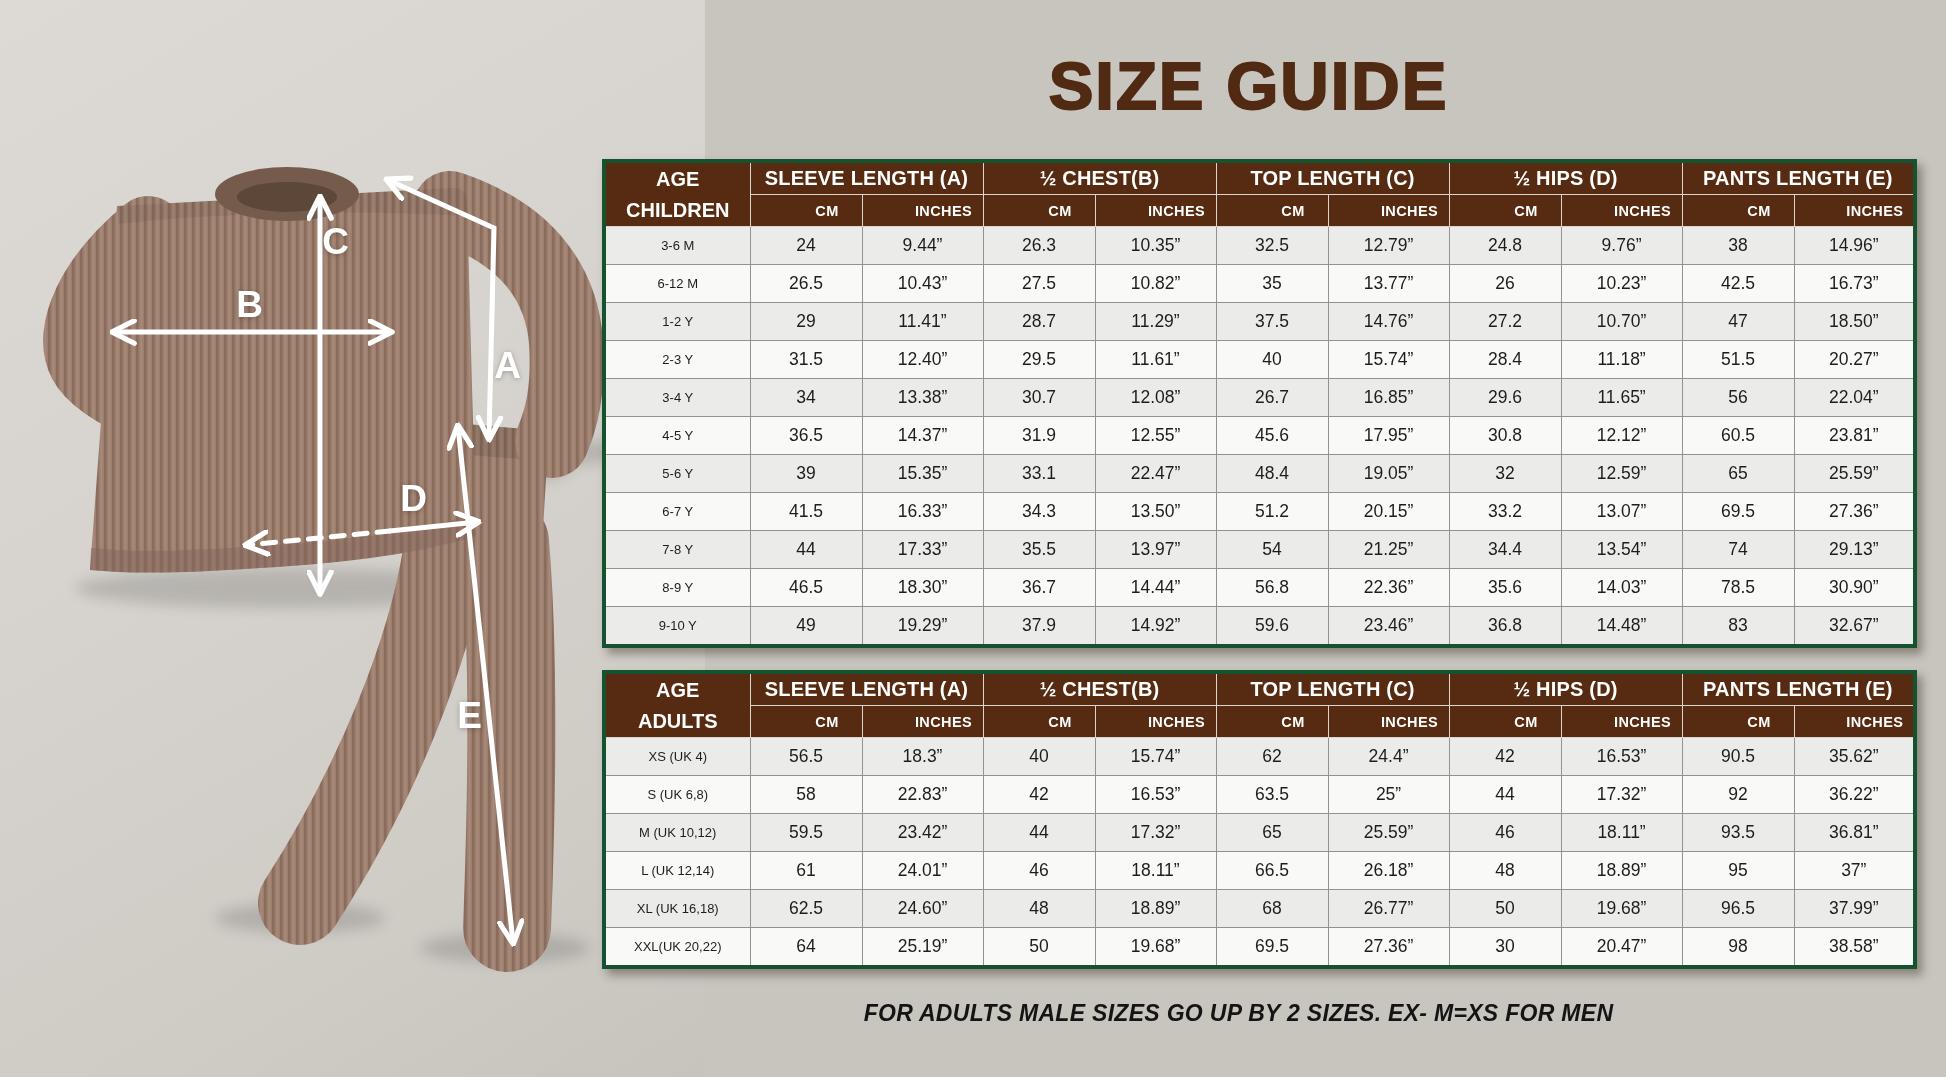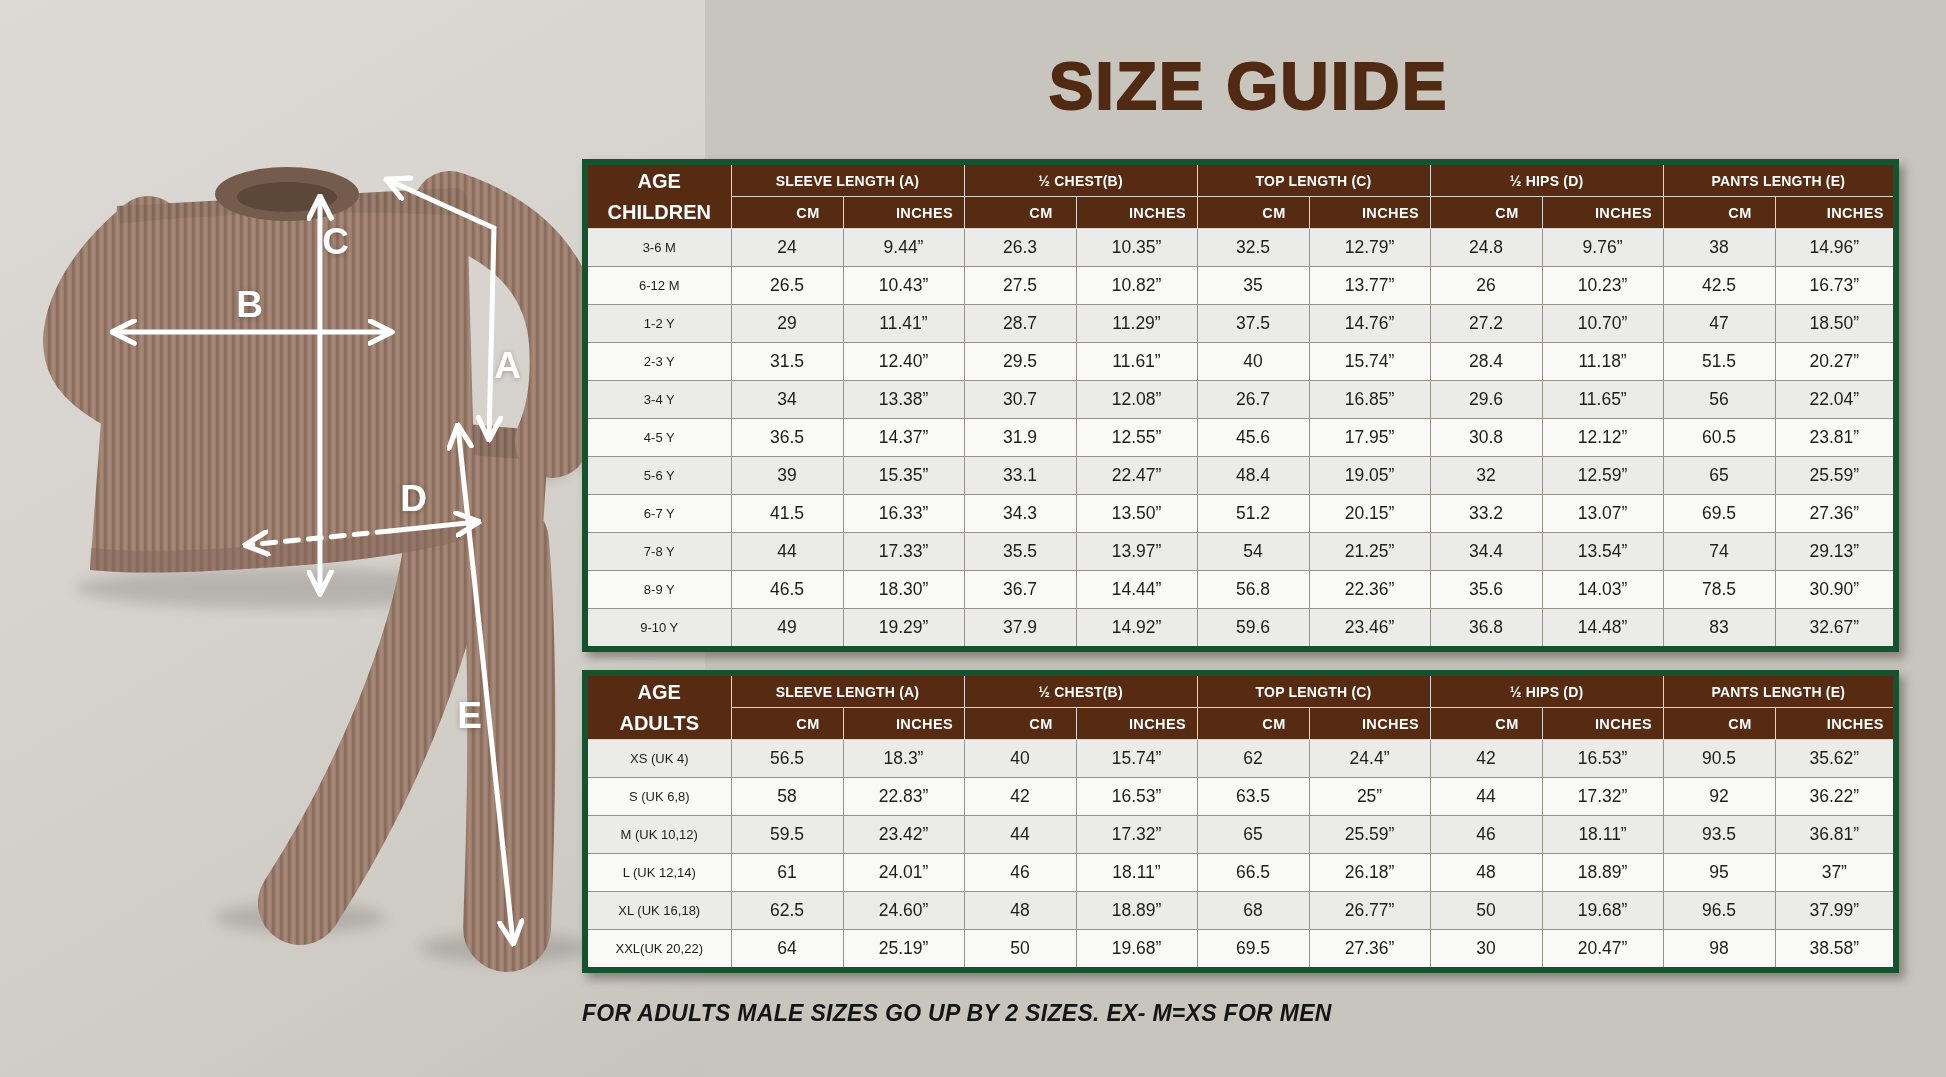--- a/index.html
+++ b/index.html
@@ -19,46 +19,46 @@
     letter-spacing:1px;
   }
   
   .title{
     position:absolute;left:582px;top:42px;width:1313px;margin:10px;
     text-align:center;font-size:67px;line-height:1;font-weight:bold;
     color:#512a13;letter-spacing:2px;-webkit-text-stroke:2px #512a13;
   }
   
   table.size-table{
-    position:absolute;left:582px;width:1313px;table-layout:fixed;
+    position:absolute;left:602px;width:1313px;table-layout:fixed;
     border-collapse:collapse;background:#f4f4f2;
     box-shadow:5px 6px 9px rgba(55,48,38,.45);
-    border:6px solid #14532d;
+    border:4px solid #14532d;
   }
   table.size-table.children{top:159px;}
   table.size-table.adults{top:670px;}
   .size-table thead th{
     background:#572b11;color:#ffffff;border:1px solid #d9d6cf;
     font-weight:bold;padding:0;
   }
-  .size-table thead th.group{height:31px;font-size:14px;letter-spacing:.2px;}
+  .size-table thead th.group{height:31px;font-size:20px;letter-spacing:.2px;}
   .size-table thead th.sub{height:31px;font-size:14.5px;letter-spacing:.4px;padding-left:42px;}
   .size-table thead th.agehead{font-size:20px;line-height:1.55;}
   .size-table tbody th,.size-table tbody td{
     border:1px solid #95918b;height:37px;text-align:center;
     font-size:17.5px;color:#1d1d1d;padding:0;
   }
   .size-table tbody th{font-weight:normal;font-size:13px;}
   .size-table tbody td{font-weight:normal;}
   .size-table tbody tr:nth-child(odd){background:#ebebe9;}
   .size-table tbody tr:nth-child(even){background:#f9f9f8;}
   
   .note{
     position:absolute;left:582px;top:1000px;width:1313px;margin:0;
-    font-style:italic;font-weight:bold;font-size:23px;
+    text-align:center;font-style:italic;font-weight:bold;font-size:23px;
     color:#141414;letter-spacing:.3px;
   }
 </style>
 </head>
 <body>
 
 <div class="page">
 
   <div class="photo">
     <svg width="705" height="1077" viewBox="0 0 705 1077">

